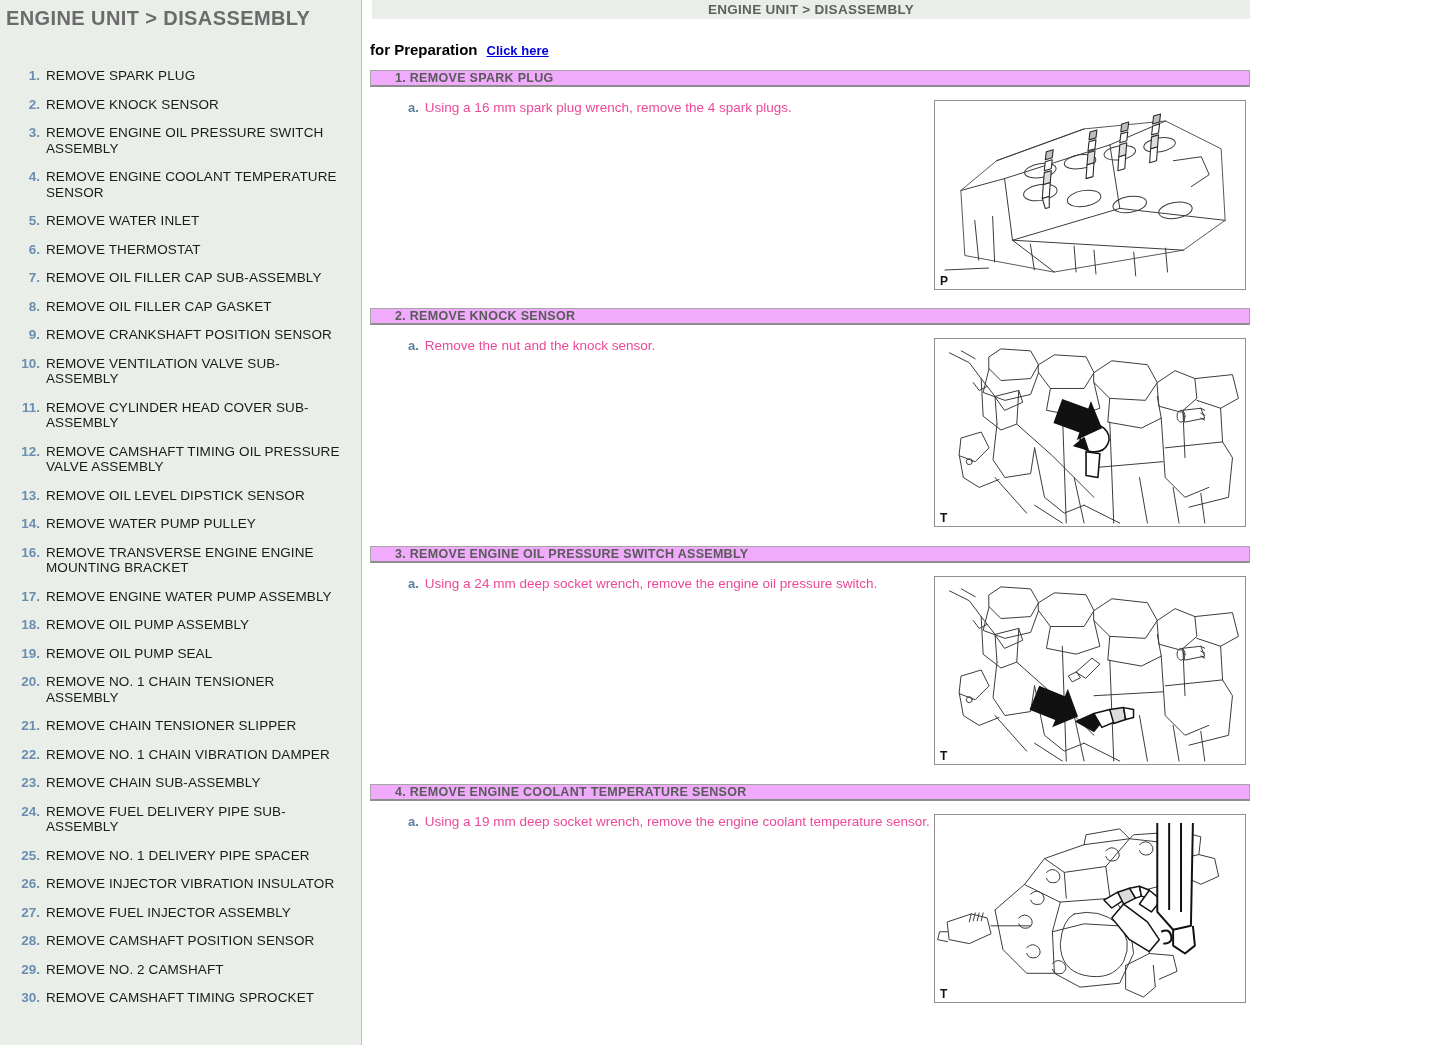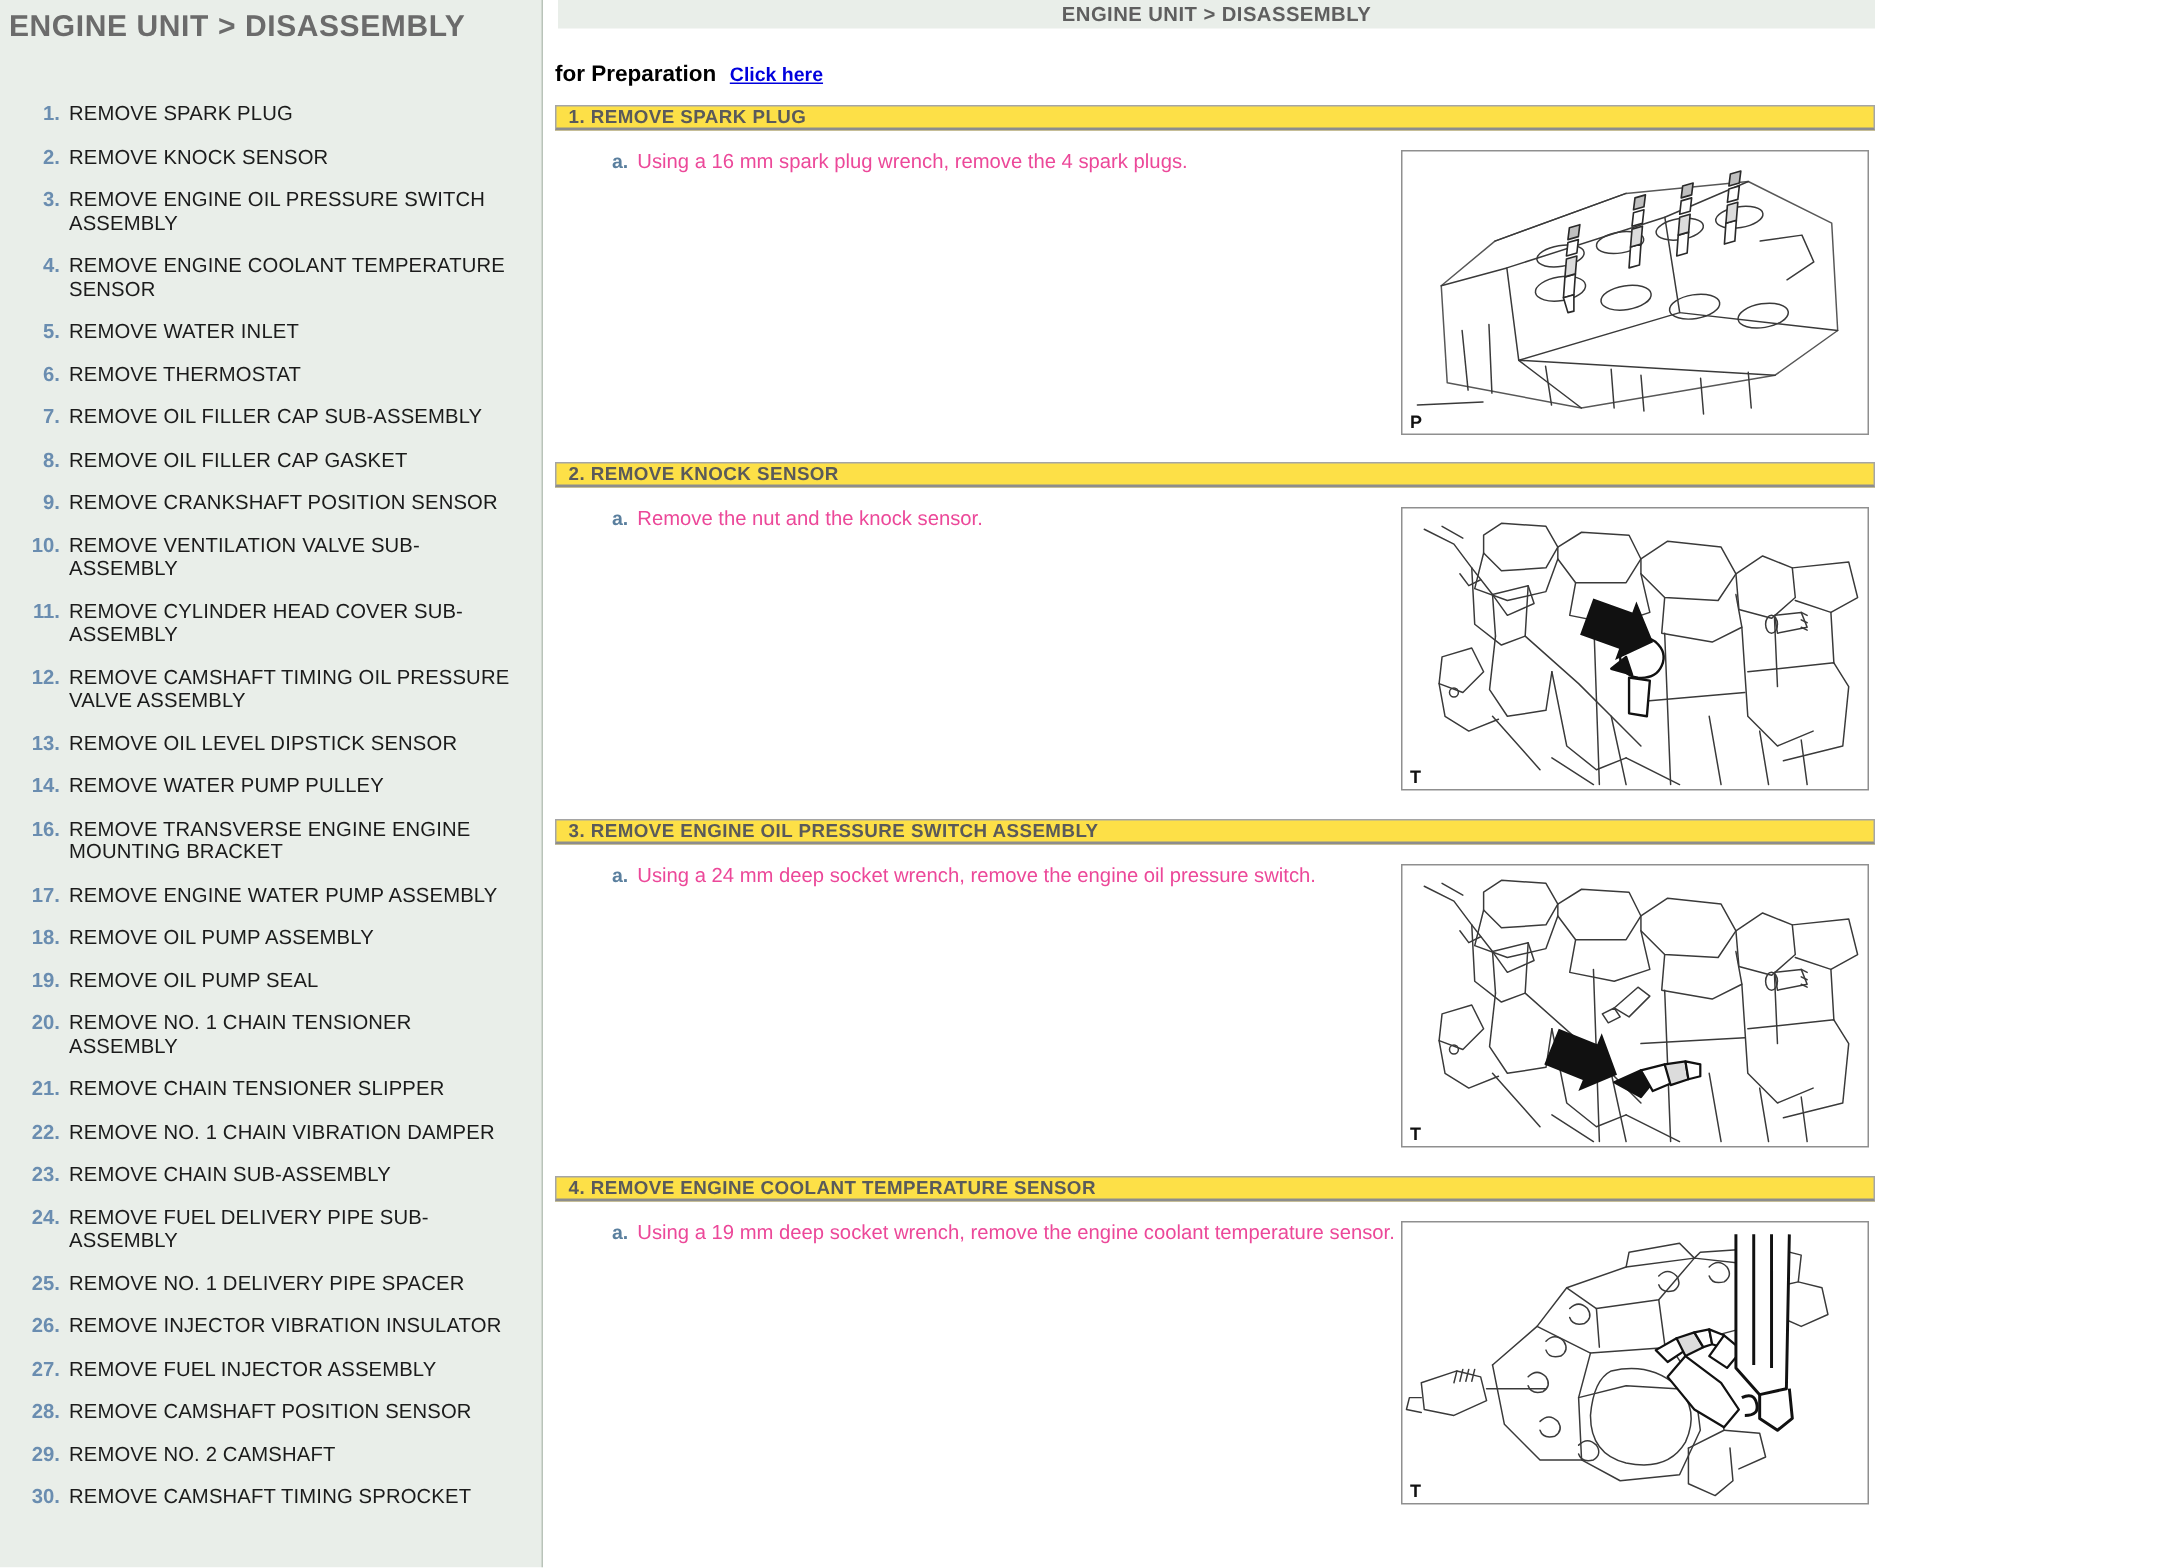--- a/index.html
+++ b/index.html
@@ -92,27 +92,27 @@
     text-decoration: underline;
     cursor: pointer;
   }
 
   #steps { margin-top: 12px; }
 
   .step { margin: 0 2px 0 8px; }
   .step + .step { margin-top: 9px; }
 
   .step-head {
-    background: #fde047;
+    background: #f0abfc;
     border: 1px solid #a5a5a5;
     border-bottom: 2px solid #8d8d8d;
     height: 17px;
     display: flex;
     align-items: center;
-    padding-left: 8px;
+    padding-left: 24px;
   }
   .step-head-text {
     font-size: 12.5px;
     font-weight: bold;
     color: #5a5a5a;
     letter-spacing: 0.3px;
     white-space: nowrap;
   }
 
   .step-body {

